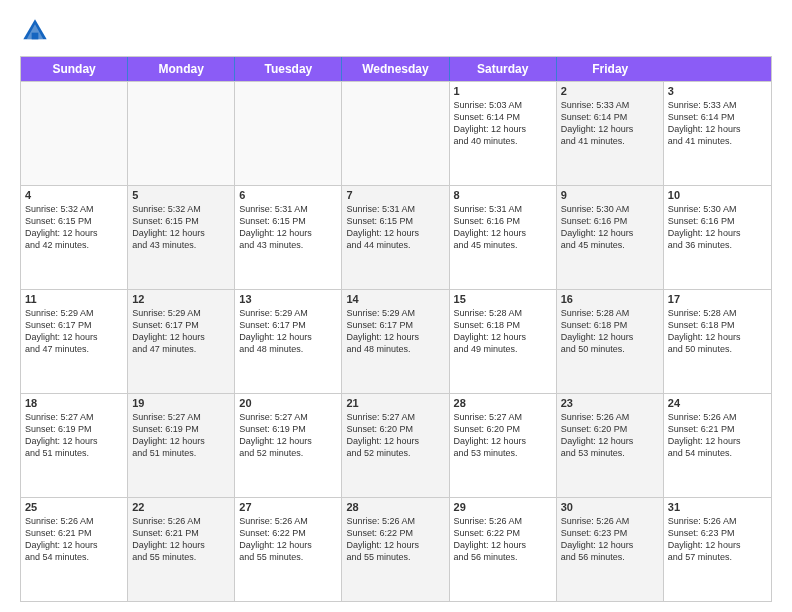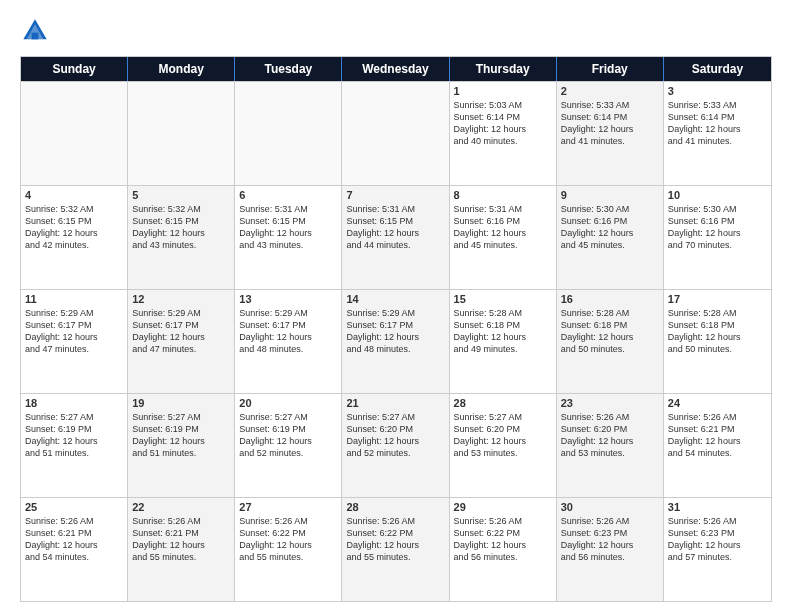--- a/index.html
+++ b/index.html
@@ -62,21 +62,21 @@
     }
     .calendar {
       flex: 1;
       display: flex;
       flex-direction: column;
       border: 1px solid #ccc;
     }
     .cal-header-row {
       display: grid;
       grid-template-columns: repeat(7, 1fr);
-      background: #0f172a;
+      background: #8b5cf6;
     }
     .cal-header-cell {
       color: #fff;
       font-size: 12px;
       font-weight: bold;
       text-align: center;
       padding: 5px 2px;
       border-right: 1px solid #3a7dd4;
     }
     .cal-header-cell:last-child { border-right: none; }
@@ -136,23 +136,22 @@
       <div class="subtitle"></div>
     </div>
   </div>
 
   <div class="calendar">
     <div class="cal-header-row">
     <div class="cal-header-cell">Sunday</div>
         <div class="cal-header-cell">Monday</div>
         <div class="cal-header-cell">Tuesday</div>
         <div class="cal-header-cell">Wednesday</div>
-        <div class="cal-header-cell">Thursday</div>
+        <div class="cal-header-cell">Saturday</div>
         <div class="cal-header-cell">Friday</div>
-        <div class="cal-header-cell">Saturday</div>
       </div>
     <div class="cal-body">
     <div class="cal-week">
           <div class="cal-cell empty"></div>
           <div class="cal-cell empty"></div>
           <div class="cal-cell empty"></div>
           <div class="cal-cell empty"></div>
           <div class="cal-cell">
             <span class="day-number">1</span>
             <span class="cell-line">Sunrise: 5:03 AM</span>
@@ -216,21 +215,21 @@
             <span class="cell-line">Sunrise: 5:30 AM</span>
             <span class="cell-line">Sunset: 6:16 PM</span>
             <span class="cell-line">Daylight: 12 hours</span>
             <span class="cell-line">and 45 minutes.</span>
           </div>
           <div class="cal-cell">
             <span class="day-number">10</span>
             <span class="cell-line">Sunrise: 5:30 AM</span>
             <span class="cell-line">Sunset: 6:16 PM</span>
             <span class="cell-line">Daylight: 12 hours</span>
-            <span class="cell-line">and 70 minutes.</span>
+            <span class="cell-line">and 36 minutes.</span>
           </div>
         </div>
         <div class="cal-week">
           <div class="cal-cell">
             <span class="day-number">11</span>
             <span class="cell-line">Sunrise: 5:29 AM</span>
             <span class="cell-line">Sunset: 6:17 PM</span>
             <span class="cell-line">Daylight: 12 hours</span>
             <span class="cell-line">and 47 minutes.</span>
           </div>

